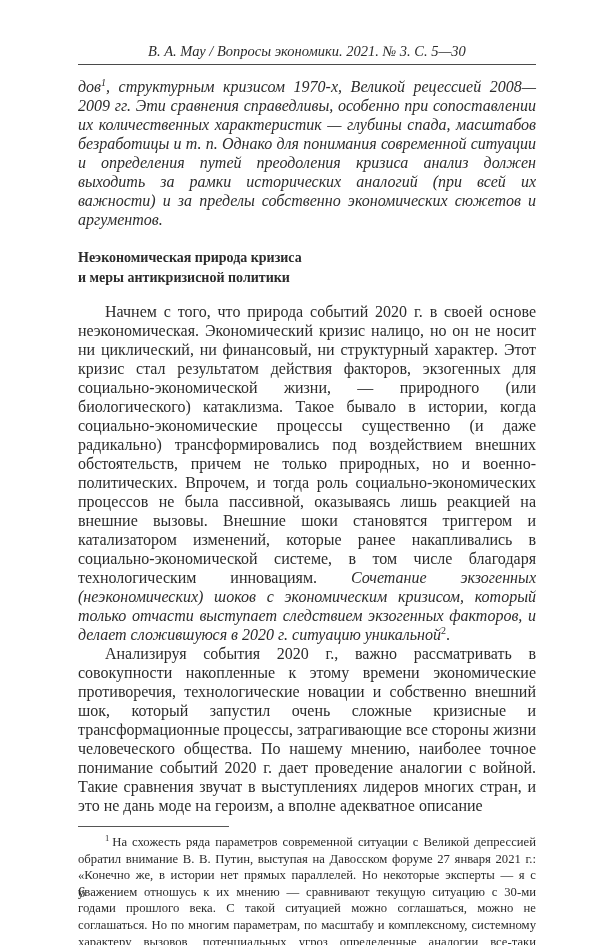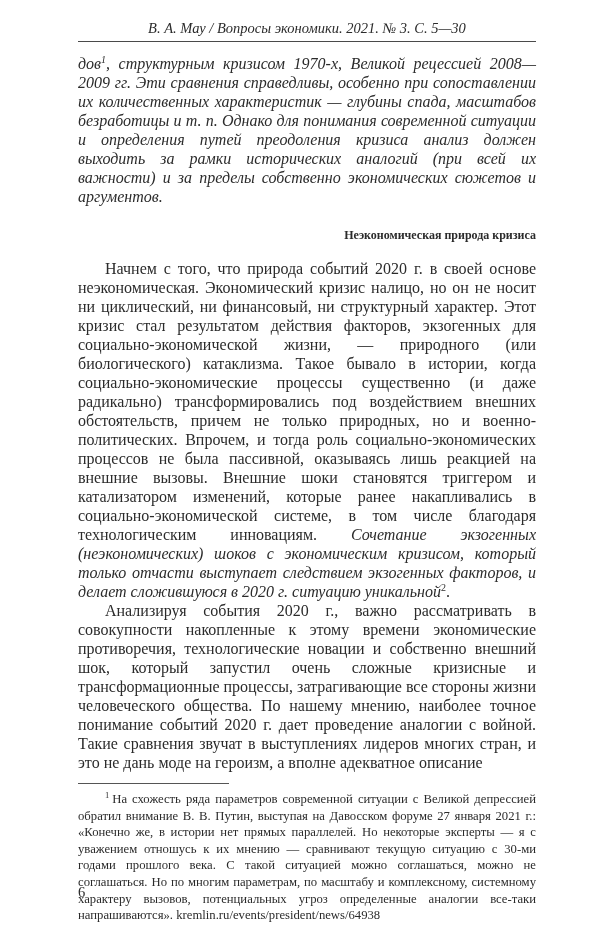--- a/index.html
+++ b/index.html
@@ -5,21 +5,21 @@
   html, body {
     margin: 0;
     padding: 0;
     background: #ffffff;
   }
   .page {
     position: relative;
     width: 600px;
     height: 945px;
     box-sizing: border-box;
-    padding: 19px 64px 0 78px;
+    padding: 42px 64px 0 78px;
     background: #ffffff;
     color: #2b2b2b;
     font-family: "Liberation Serif", "DejaVu Serif", serif;
     overflow: hidden;
   }
   .running-header {
     text-align: center;
     font-style: italic;
     font-size: 14.5px;
     line-height: 18px;
@@ -36,24 +36,24 @@
   }
   .para-first {
     margin-top: 12px !important;
     font-style: italic;
   }
   .indent {
     text-indent: 27px;
   }
   .section-heading {
     margin: 19px 0 14px 0;
-    font-size: 12px;
+    font-size: 14px;
     line-height: 20px;
     font-weight: bold;
-    text-align: right;
+    text-align: left;
   }
   sup {
     font-size: 10px;
     line-height: 0;
     vertical-align: super;
   }
   .footnote-sep {
     width: 151px;
     border-top: 1.6px solid #555555;
     margin-top: 11px;
@@ -88,21 +88,21 @@
 <div class="page">
 
   <div class="running-header">
     <span>В. А. Мау / Вопросы экономики. 2021. № 3. С. 5—30</span>
   </div>
 
   <div class="body-text">
 
     <p class="para-first"><span>дов</span><sup>1</sup><span>, структурным кризисом 1970-х, Великой рецессией 2008—2009 гг. Эти сравнения справедливы, особенно при сопоставлении их количественных характеристик — глубины спада, масштабов безработицы и т. п. Однако для понимания современной ситуации и определения путей преодоления кризиса анализ должен выходить за рамки исторических аналогий (при всей их важности) и за пределы собственно экономических сюжетов и аргументов.</span></p>
 
-    <h2 class="section-heading"><span>Неэкономическая природа кризиса</span><br></h2>
+    <h2 class="section-heading"><span>Неэкономическая природа кризиса</span><br><span>и меры антикризисной политики</span></h2>
 
     <p class="indent"><span>Начнем с того, что природа событий 2020 г. в своей основе неэкономическая. Экономический кризис налицо, но он не носит ни циклический, ни финансовый, ни структурный характер. Этот кризис стал результатом действия факторов, экзогенных для социально-экономической жизни, — природного (или биологического) катаклизма. Такое бывало в истории, когда социально-экономические процессы существенно (и даже радикально) трансформировались под воздействием внешних обстоятельств, причем не только природных, но и военно-политических. Впрочем, и тогда роль социально-экономических процессов не была пассивной, оказываясь лишь реакцией на внешние вызовы. Внешние шоки становятся триггером и катализатором изменений, которые ранее накапливались в социально-экономической системе, в том числе благодаря технологическим инновациям. </span><em>Сочетание экзогенных (неэкономических) шоков с экономическим кризисом, который только отчасти выступает следствием экзогенных факторов, и делает сложившуюся в 2020 г. ситуацию уникальной</em><sup>2</sup><span>.</span></p>
 
     <p class="indent"><span>Анализируя события 2020 г., важно рассматривать в совокупности накопленные к этому времени экономические противоречия, технологические новации и собственно внешний шок, который запустил очень сложные кризисные и трансформационные процессы, затрагивающие все стороны жизни человеческого общества. По нашему мнению, наиболее точное понимание событий 2020 г. дает проведение аналогии с войной. Такие сравнения звучат в выступлениях лидеров многих стран, и это не дань моде на героизм, а вполне адекватное описание</span></p>
 
   </div>
 
   <div class="footnote-sep"></div>
 
   <div class="footnotes">

